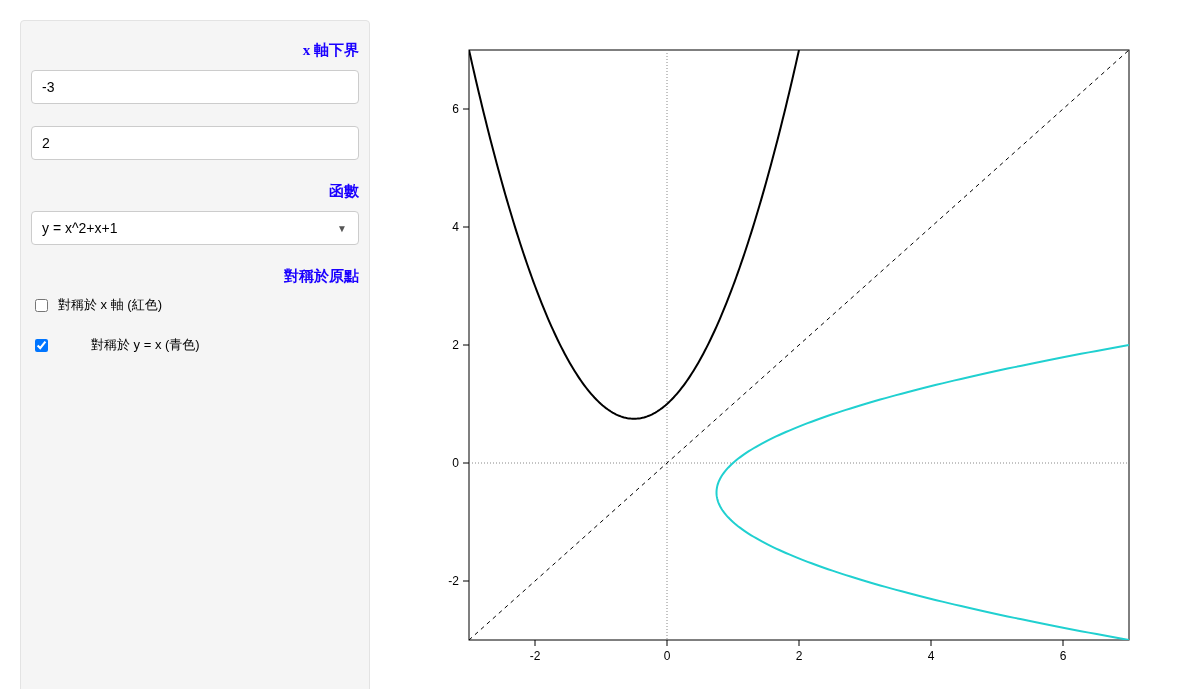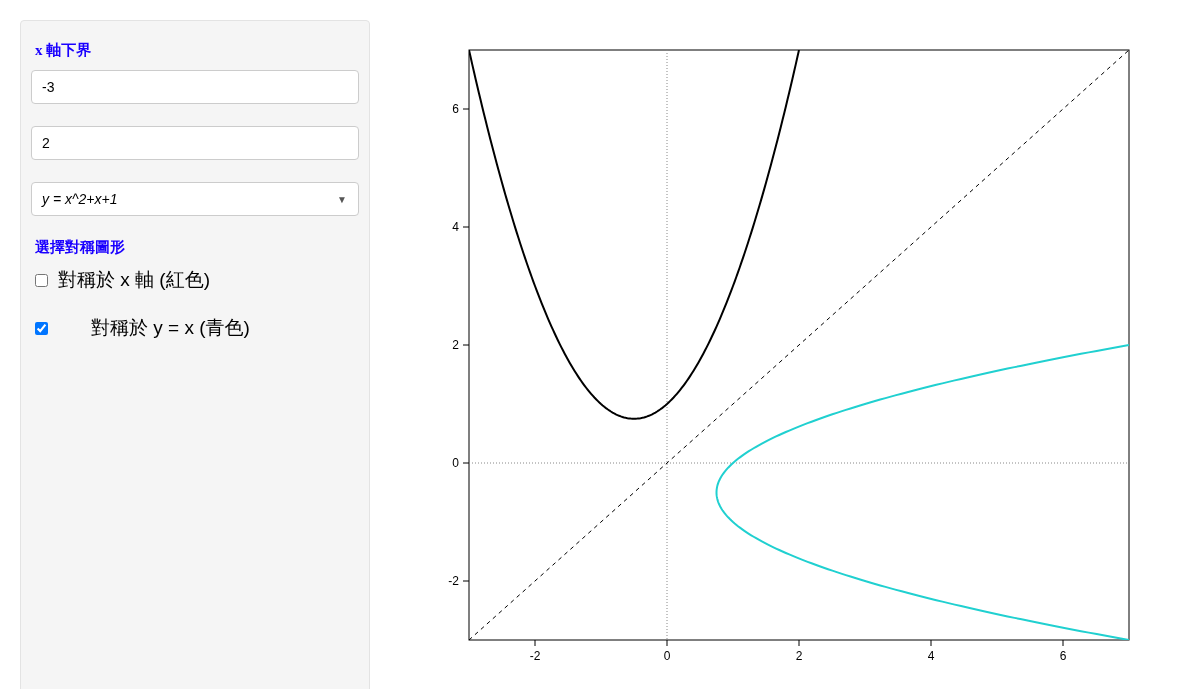--- a/index.html
+++ b/index.html
@@ -17,53 +17,54 @@
     .field { margin-bottom: 22px; }
     .field:last-child { margin-bottom: 0; }
     .field-label {
       color: #1a00ff;
       font-family: "Microsoft JhengHei", Arial, sans-serif;
       font-size: 15px;
       font-weight: bold;
       margin-bottom: 10px;
       display: block;
       padding-left: 4px;
+      text-align: right;
     }
     .input-text, .input-select {
       width: 100%;
       box-sizing: border-box;
       padding: 8px 10px;
       border: 1px solid #cccccc;
       border-radius: 4px;
       font-size: 14px;
       background: #fff;
       outline: none;
     }
     .select-wrap { position: relative; }
-    .input-select { appearance: none; font-style: italic; -webkit-appearance: none; }
+    .input-select { appearance: none; -webkit-appearance: none; }
     .select-caret {
       position: absolute;
       right: 12px;
       top: 50%;
       transform: translateY(-50%);
       pointer-events: none;
       font-size: 10px;
       color: #555;
     }
     .checkbox-group { margin-top: 6px; }
     .checkbox-row {
       display: flex;
       align-items: center;
       gap: 10px;
       margin-bottom: 22px;
       padding-left: 4px;
     }
     .checkbox-row:last-child { margin-bottom: 0; gap: 43px; }
     .checkbox-row input[type=checkbox] { margin: 0; }
-    .checkbox-row span { font-size: 19px; }
+    .checkbox-row span { font-size: 13px; }
 
     
     .plot {
       flex: 1;
       display: flex;
       align-items: flex-start;
       justify-content: center;
     }
     svg.plot-svg { background: #fff; }
     .plot-box { fill: none; stroke: #000; stroke-width: 1; }
@@ -85,28 +86,29 @@
     <div class="field">
       <span class="field-label" style="font-family:'Times New Roman',serif;">x 軸下界</span>
       <input type="text" class="input-text" value="-3" style="">
     </div>
 
     <div class="field">
       <input type="text" class="input-text" value="2" style="">
     </div>
 
     <div class="field">
+      <span class="field-label">函數</span>
       <div class="select-wrap">
         <div class="input-select">y = x^2+x+1</div>
         <span class="select-caret">▼</span>
       </div>
     </div>
 
     <div class="field" style="margin-bottom:6px;">
-      <span class="field-label">選擇對稱圖形</span>
+      <span class="field-label">對稱於原點</span>
       <div class="checkbox-group" id="check-group">
           <label class="checkbox-row">
             <input type="checkbox" style="">
             <span>對稱於 x 軸 (紅色)</span>
           </label>
           <label class="checkbox-row">
             <input type="checkbox" checked="" style="">
             <span>對稱於 y = x (青色)</span>
           </label>
         </div>

